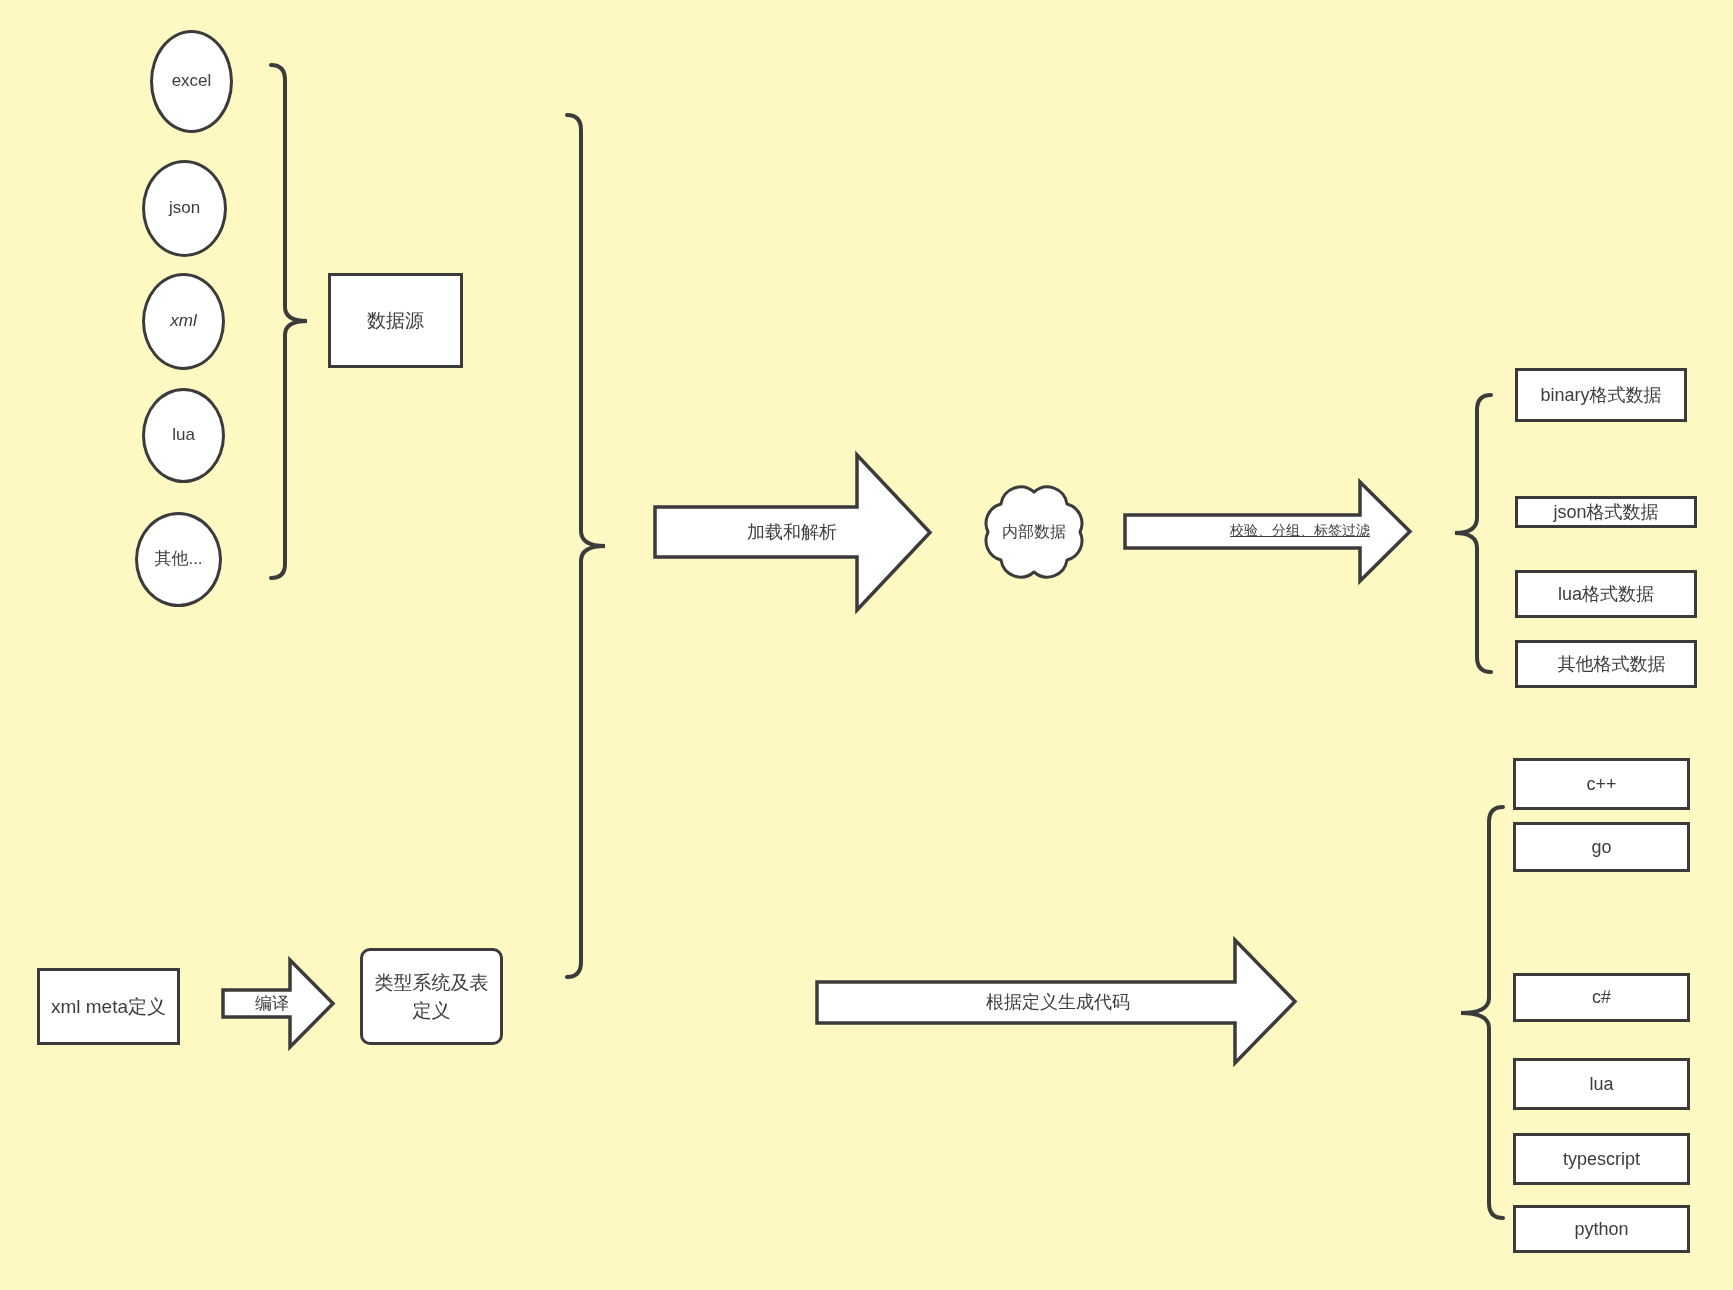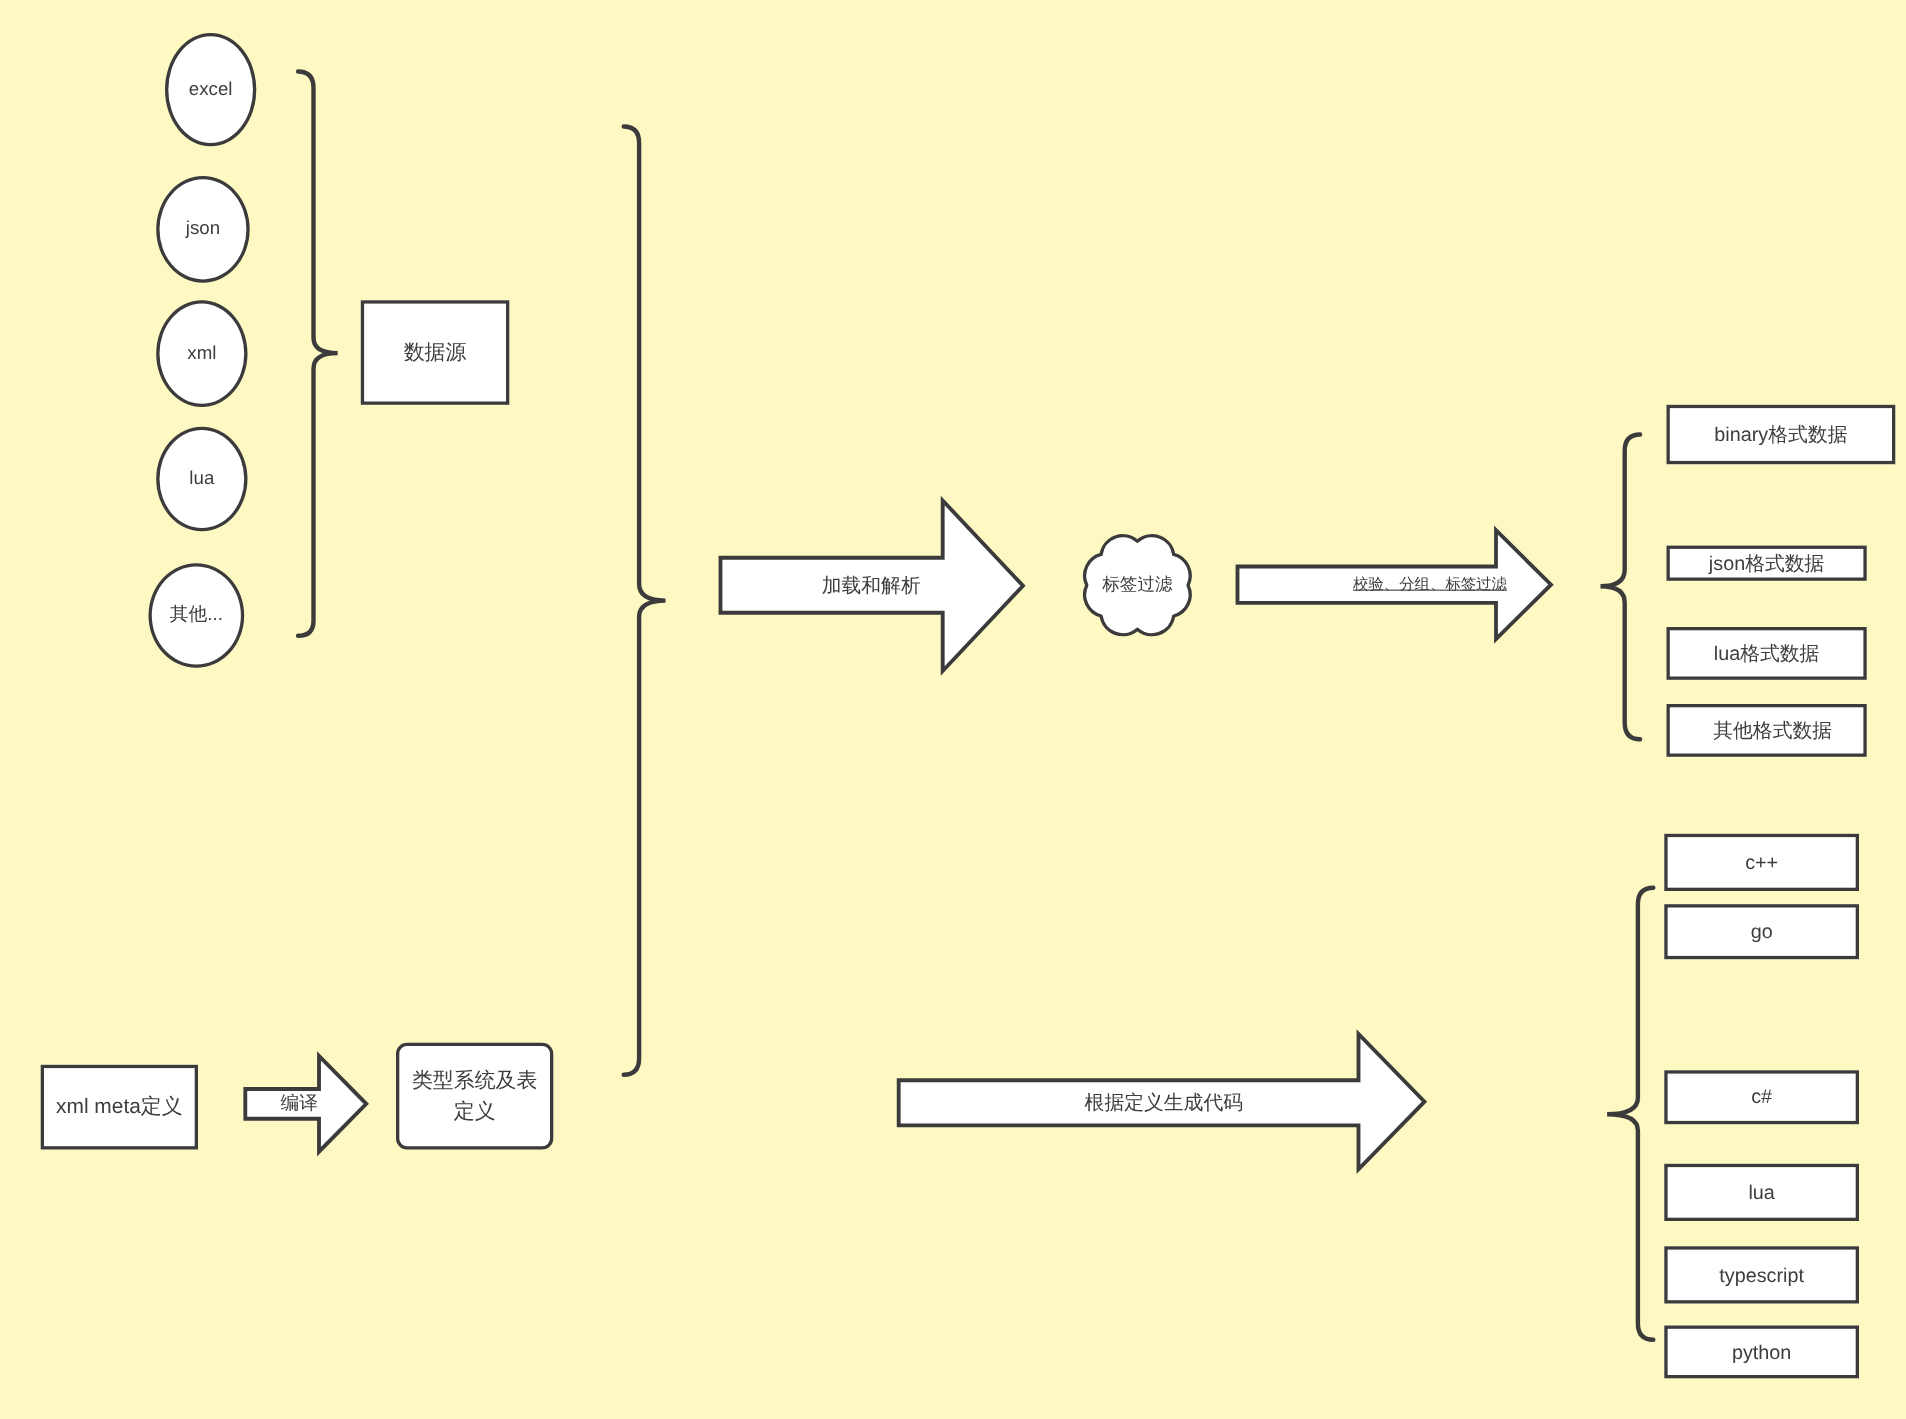--- a/index.html
+++ b/index.html
@@ -64,36 +64,36 @@
 
     <polygon points="223,990 290,990 290,960 333,1003.5 290,1047 290,1017 223,1017" fill="#ffffff" stroke="#3b3b3b" stroke-width="3.5"></polygon>
 
     <polygon points="817,982 1235,982 1235,940 1295,1001.5 1235,1063 1235,1023 817,1023" fill="#ffffff" stroke="#3b3b3b" stroke-width="3.5"></polygon>
 
     <path d="M 1034,492 A 20,20 0 0 1 1067,504 A 20,20 0 0 1 1080,532 A 20,20 0 0 1 1067,560 A 20,20 0 0 1 1034,572 A 20,20 0 0 1 1001,560 A 20,20 0 0 1 988,532 A 20,20 0 0 1 1001,504 A 20,20 0 0 1 1034,492 Z" fill="#ffffff" stroke="#3b3b3b" stroke-width="3" stroke-linejoin="round"></path>
   </svg>
 
   <div class="node ellipse" style="left:150px;top:30px;width:83px;height:103px;">excel</div>
   <div class="node ellipse" style="left:142px;top:160px;width:85px;height:97px;">json</div>
-  <div class="node ellipse" style="left:142px;top:273px;width:83px;height:97px;">xml</div>
+  <div class="node ellipse" style="left:142px;top:273px;width:83px;height:97px;font-style:italic;">xml</div>
   <div class="node ellipse" style="left:142px;top:388px;width:83px;height:95px;">lua</div>
   <div class="node ellipse" style="left:135px;top:512px;width:87px;height:95px;">其他...</div>
 
   <div class="node" style="left:328px;top:273px;width:135px;height:95px;font-size:19px;">数据源</div>
 
   <div class="node" style="left:37px;top:968px;width:143px;height:77px;font-size:19px;white-space:normal;padding:0 0;">xml meta定义</div>
   <div class="lbl" style="left:272px;top:1003px;font-size:17px;">编译</div>
   <div class="node rounded" style="left:360px;top:948px;width:143px;height:97px;font-size:19px;white-space:normal;padding:0 9px;">类型系统及表定义</div>
 
   <div class="lbl" style="left:792px;top:532px;font-size:18px;">加载和解析</div>
-  <div class="lbl" style="left:1034px;top:532px;font-size:16px;">标签过滤</div>
+  <div class="lbl" style="left:1034px;top:532px;font-size:16px;">内部数据</div>
   <div class="lbl" style="left:1300px;top:531px;font-size:14px;text-decoration:underline;">校验、分组、标签过滤</div>
   <div class="lbl" style="left:1058px;top:1002px;font-size:18px;">根据定义生成代码</div>
 
-  <div class="node" style="left:1515px;top:368px;width:208px;height:54px;">binary格式数据</div>
+  <div class="node" style="left:1515px;top:368px;width:172px;height:54px;">binary格式数据</div>
   <div class="node" style="left:1515px;top:472px;width:182px;height:32px;margin-top:24px;">json格式数据</div>
   <div class="node" style="left:1515px;top:570px;width:182px;height:48px;">lua格式数据</div>
   <div class="node" style="left:1515px;top:640px;width:182px;height:48px;padding-left:11px;">其他格式数据</div>
 
   <div class="node" style="left:1513px;top:758px;width:177px;height:52px;">c++</div>
   <div class="node" style="left:1513px;top:822px;width:177px;height:50px;">go</div>
   <div class="node" style="left:1513px;top:973px;width:177px;height:49px;">c#</div>
   <div class="node" style="left:1513px;top:1058px;width:177px;height:52px;">lua</div>
   <div class="node" style="left:1513px;top:1133px;width:177px;height:52px;">typescript</div>
   <div class="node" style="left:1513px;top:1205px;width:177px;height:48px;">python</div>

